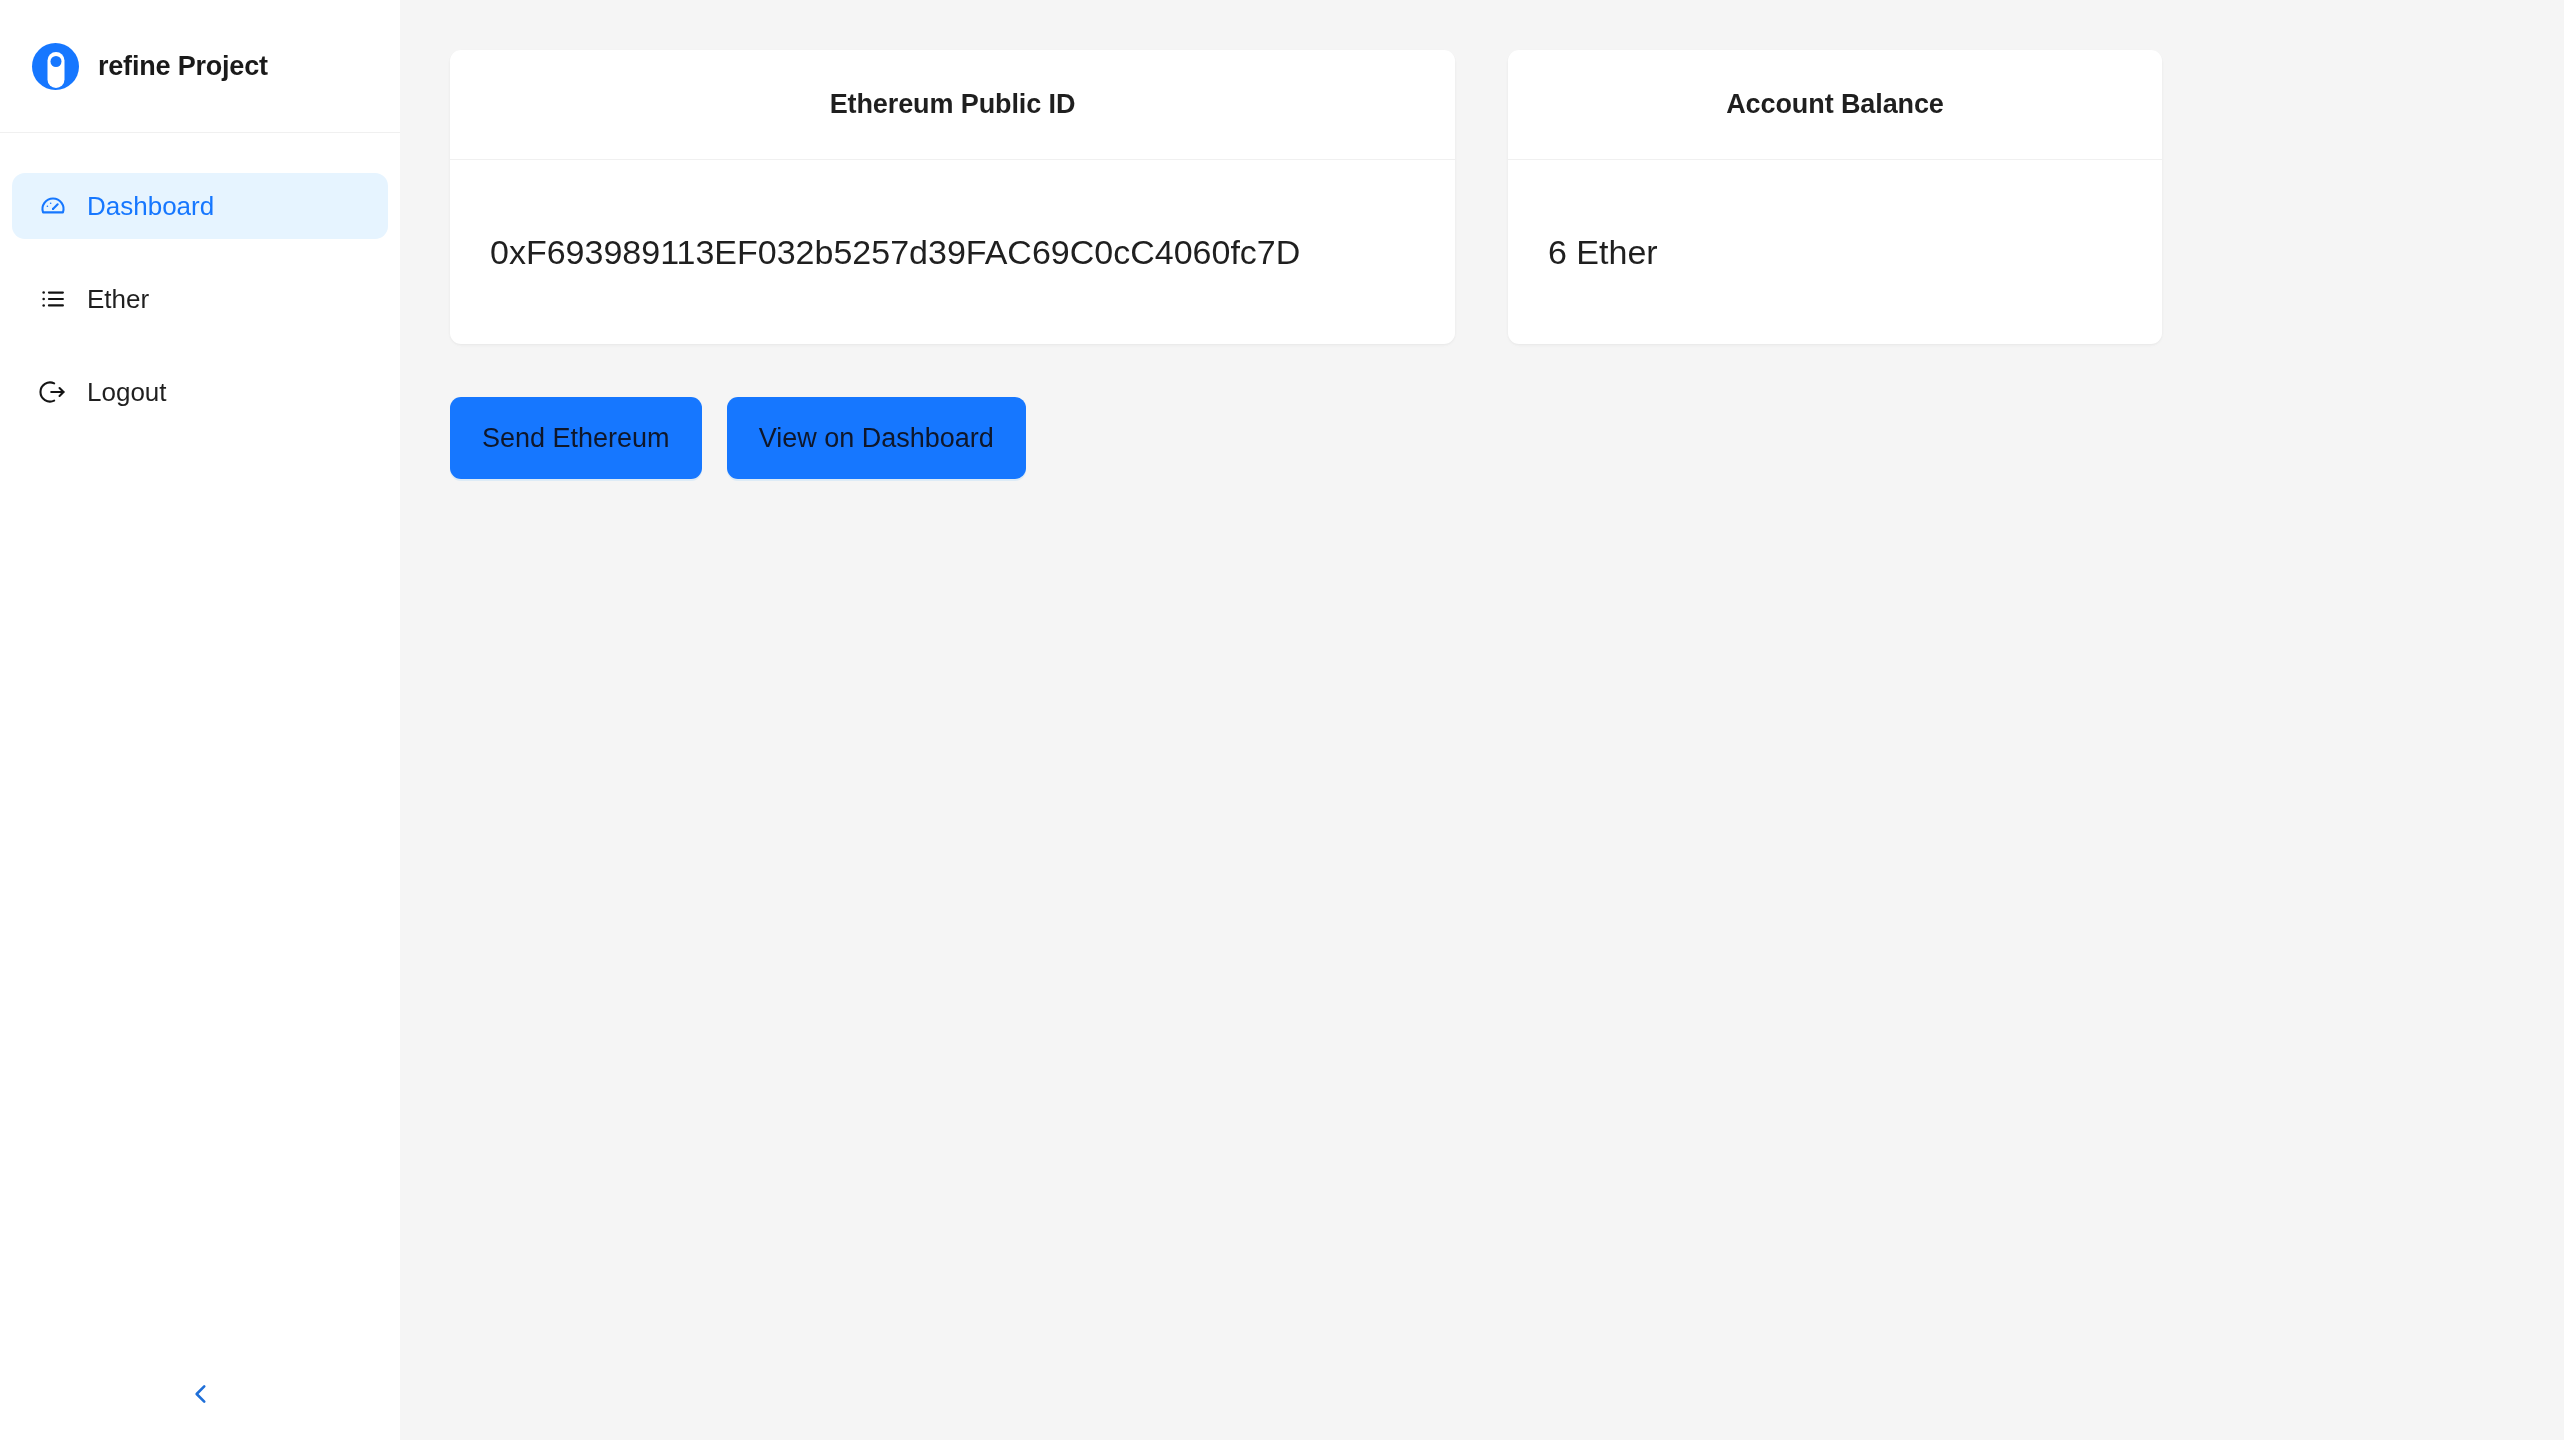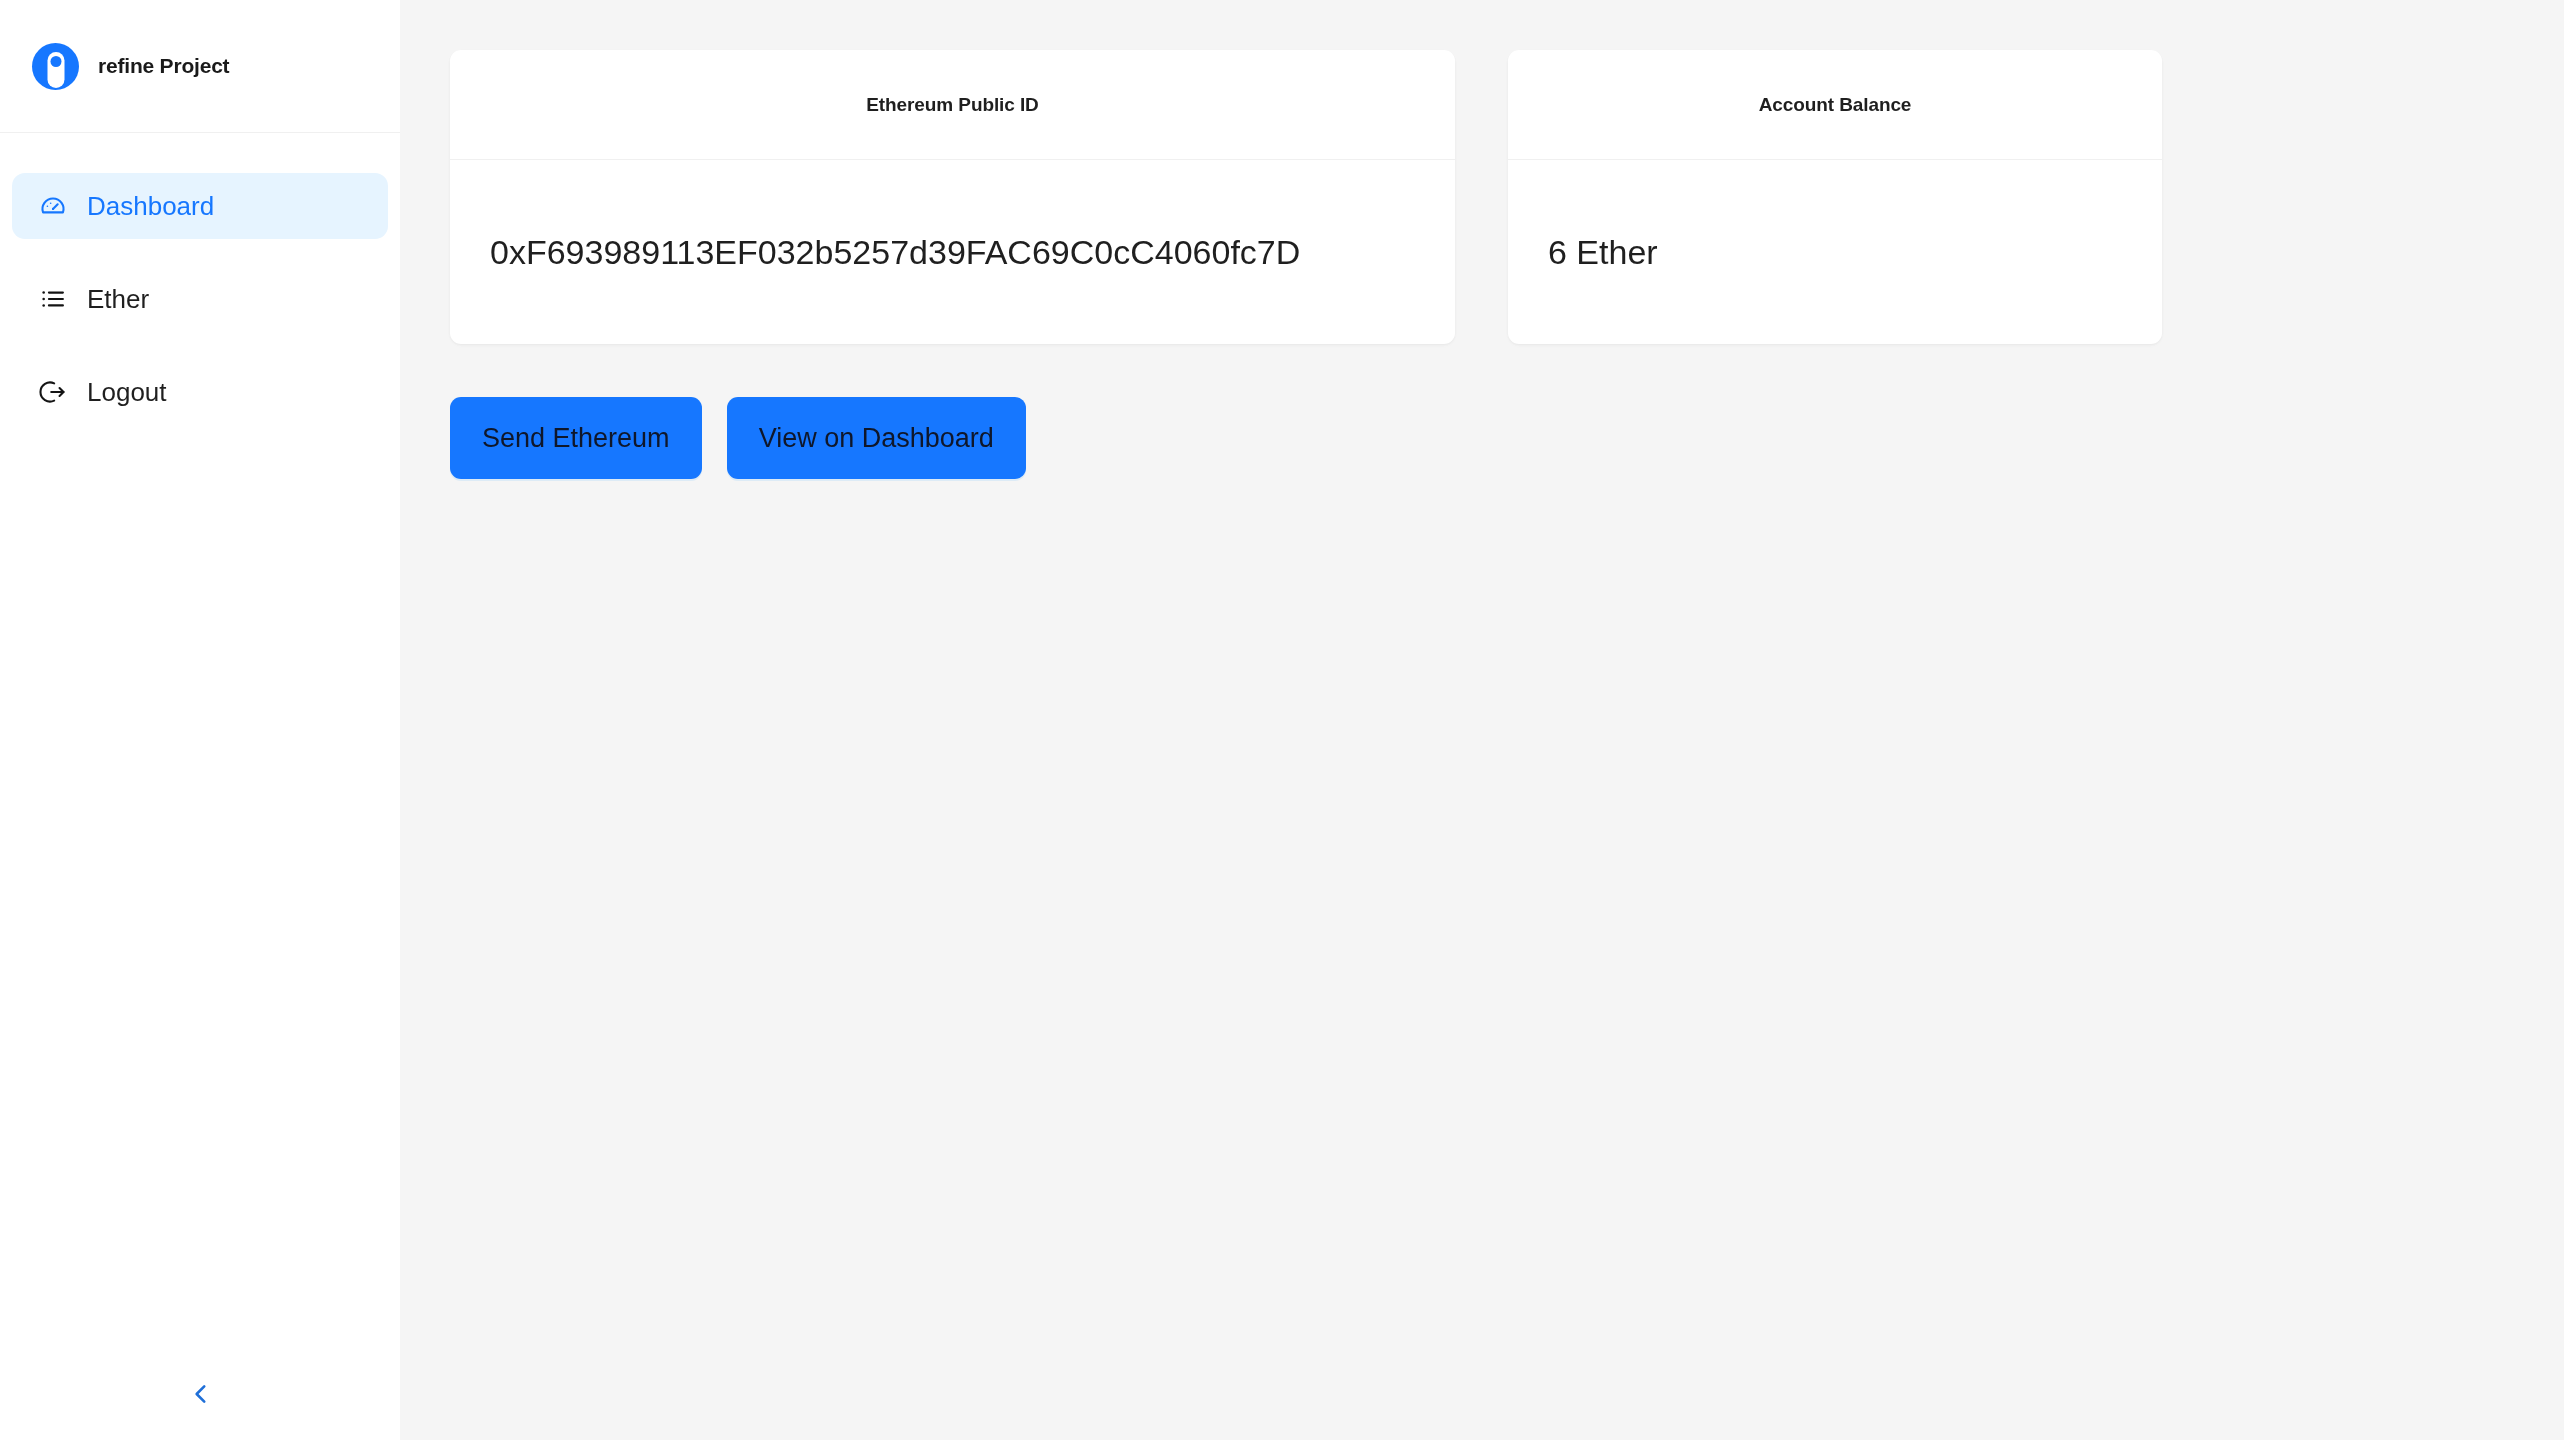--- a/index.html
+++ b/index.html
@@ -67,21 +67,21 @@
     left: 50%;
     top: 13px;
     transform: translateX(-50%);
     width: 11px;
     height: 11px;
     border-radius: 50%;
     background: #1677ff;
   }
 
   .brand-title {
-    font-size: 21px;
+    font-size: 27px;
     font-weight: 700;
     letter-spacing: -0.2px;
     color: #1a1a1a;
     white-space: nowrap;
   }
 
   .menu {
     list-style: none;
     padding: 13px 12px 0 12px;
     margin: 0;
@@ -181,21 +181,21 @@
 
   .card-head {
     height: 110px;
     display: flex;
     align-items: center;
     justify-content: center;
     border-bottom: 1px solid #f0f0f0;
     padding: 0 40px;
   }
   .card-title {
-    font-size: 19px;
+    font-size: 27px;
     font-weight: 700;
     color: rgba(0,0,0,0.88);
     text-align: center;
     letter-spacing: -0.1px;
     white-space: nowrap;
   }
 
   .card-body {
     height: 184px;
     padding: 40px;

